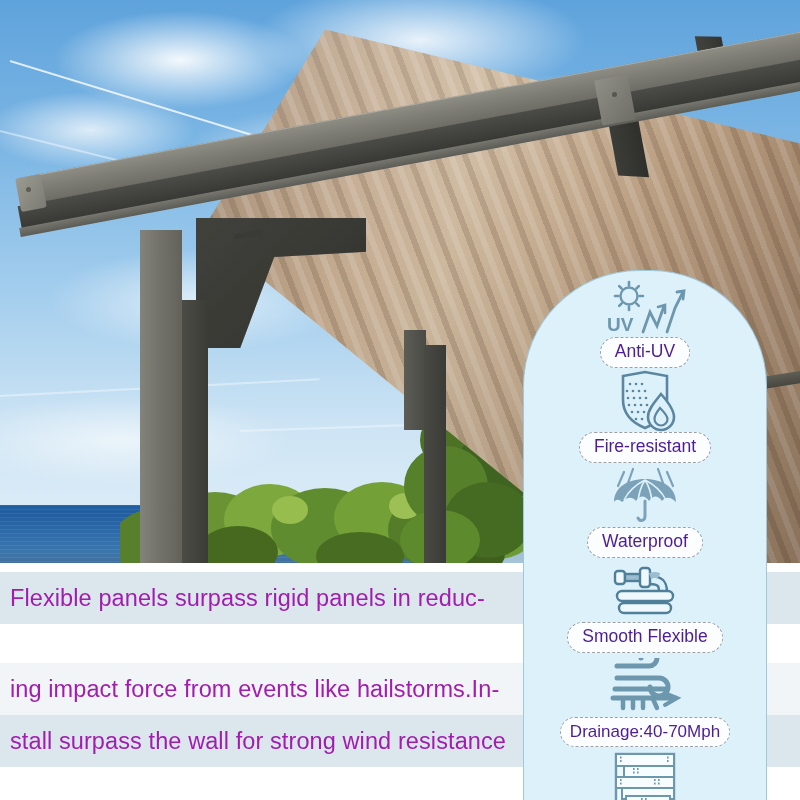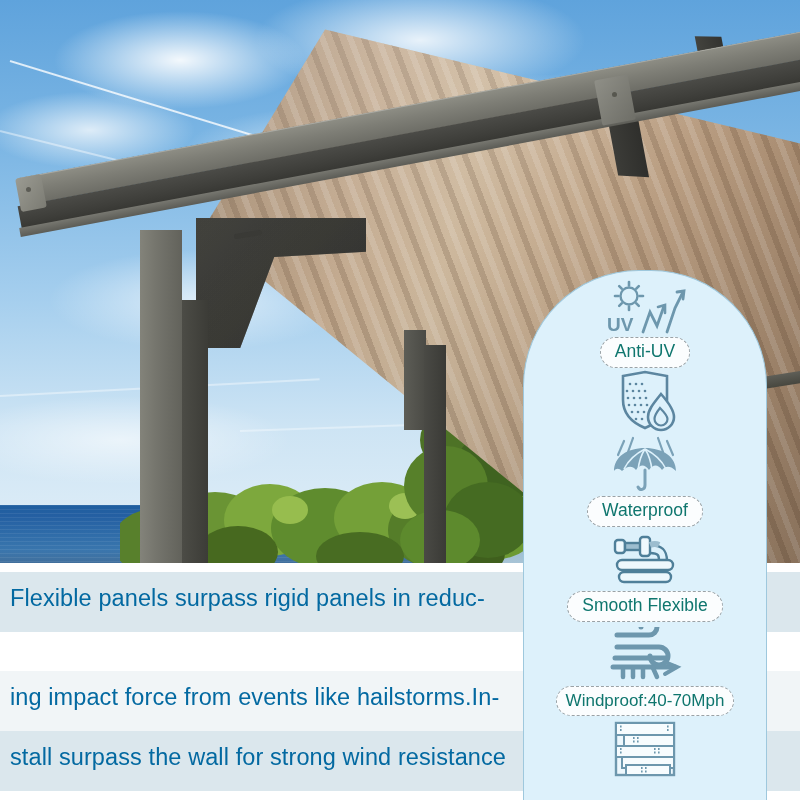--- a/index.html
+++ b/index.html
@@ -294,25 +294,25 @@
 
   
   .textblock {
     position: absolute;
     left: 0; top: 572px;
     width: 800px;
     padding: 0;
   }
   .txt-line {
     box-sizing: border-box;
-    height: 60px;
+    height: 52px;
     line-height: 52px;
     padding-left: 10px;
     font-size: 23.5px;
-    color: #0369a1;
+    color: #a21caf;
     letter-spacing: 0.1px;
     white-space: nowrap;
   }
   .txt-line.odd  { background: #dbe7ed; }
   .txt-line.even { background: #f1f5f7; margin-top: 39px; }
 
   
   .panel {
     position: absolute;
     left: 523px; top: 270px;
@@ -338,21 +338,21 @@
     height: 62px;
   }
   .feature:first-child .ico { height: 58px; }
   .pill {
     display: inline-block;
     border: 1.4px dashed #9aa2a6;
     border-radius: 20px;
     background: #fbfdfe;
     padding: 3px 14px 4px 14px;
     font-size: 17.5px;
-    color: #0f766e;
+    color: #4c1d95;
     white-space: nowrap;
     line-height: 1.25;
   }
   .pill.wide { padding: 3px 9px 4px 9px; font-size: 17px; }
 </style>
 </head>
 <body>
 
 <div class="stage">
 
@@ -490,20 +490,21 @@
             <circle cx="33" cy="42" r="1.3"></circle>
               <circle cx="39" cy="42" r="1.3"></circle>
               <circle cx="45" cy="42" r="1.3"></circle>
             <circle cx="37" cy="49" r="1.3"></circle>
               <circle cx="43" cy="49" r="1.3"></circle>
           </g>
           <path d="M62 24 C54 34 49 40 49 47 A13 13 0 0 0 75 47 C75 40 70 33 62 24 Z" stroke="#5c86a0" stroke-width="2.6" fill="#ddf1fb"></path>
           <path d="M61 38 C57 43 55.5 46 55.5 49 A6.5 6.5 0 0 0 68.5 49 C68.5 46 65 42 61 38 Z" stroke="#5c86a0" stroke-width="2.2" fill="#ddf1fb"></path>
         </svg>
       </span>
+      <span class="pill">Fire-resistant</span>
     </div>
 
     <div class="feature">
       <span class="ico">
         <svg width="96" height="60" viewBox="0 0 96 60" fill="none">
           <g stroke="#7ba2b8" stroke-width="2.2" stroke-linecap="round">
             <line x1="27" y1="6" x2="21" y2="20"></line>
             <line x1="36" y1="3" x2="31" y2="17"></line>
             <line x1="61" y1="3" x2="66" y2="17"></line>
             <line x1="70" y1="6" x2="76" y2="20"></line>
@@ -547,21 +548,21 @@
           <path d="M16 40 H78" stroke-width="5"></path>
           <g stroke-width="4.5">
             <line x1="26" y1="41" x2="26" y2="50"></line>
             <line x1="36" y1="41" x2="36" y2="50"></line>
             <line x1="46" y1="41" x2="46" y2="50"></line>
             <line x1="56" y1="41" x2="60" y2="50"></line>
           </g>
           <path d="M68 35 L80 40 L68 47" stroke-width="4" fill="none"></path>
         </svg>
       </span>
-      <span class="pill wide">Windproof:40-70Mph</span>
+      <span class="pill wide">Drainage:40-70Mph</span>
     </div>
 
     <div class="feature">
       <span class="ico">
         <svg width="90" height="56" viewBox="0 0 90 56" fill="none">
           <rect x="16" y="2" width="58" height="52" stroke="#6d97ad" stroke-width="2.4" fill="#eef8fd"></rect>
           <rect x="16" y="2" width="58" height="12" stroke="#6d97ad" stroke-width="2" fill="#f7fcfe"></rect>
           <rect x="24" y="14" width="50" height="11" stroke="#6d97ad" stroke-width="2" fill="#f7fcfe"></rect>
           <rect x="16" y="25" width="58" height="11" stroke="#6d97ad" stroke-width="2" fill="#f7fcfe"></rect>
           <rect x="22" y="36" width="52" height="11" stroke="#6d97ad" stroke-width="2" fill="#f7fcfe"></rect>

